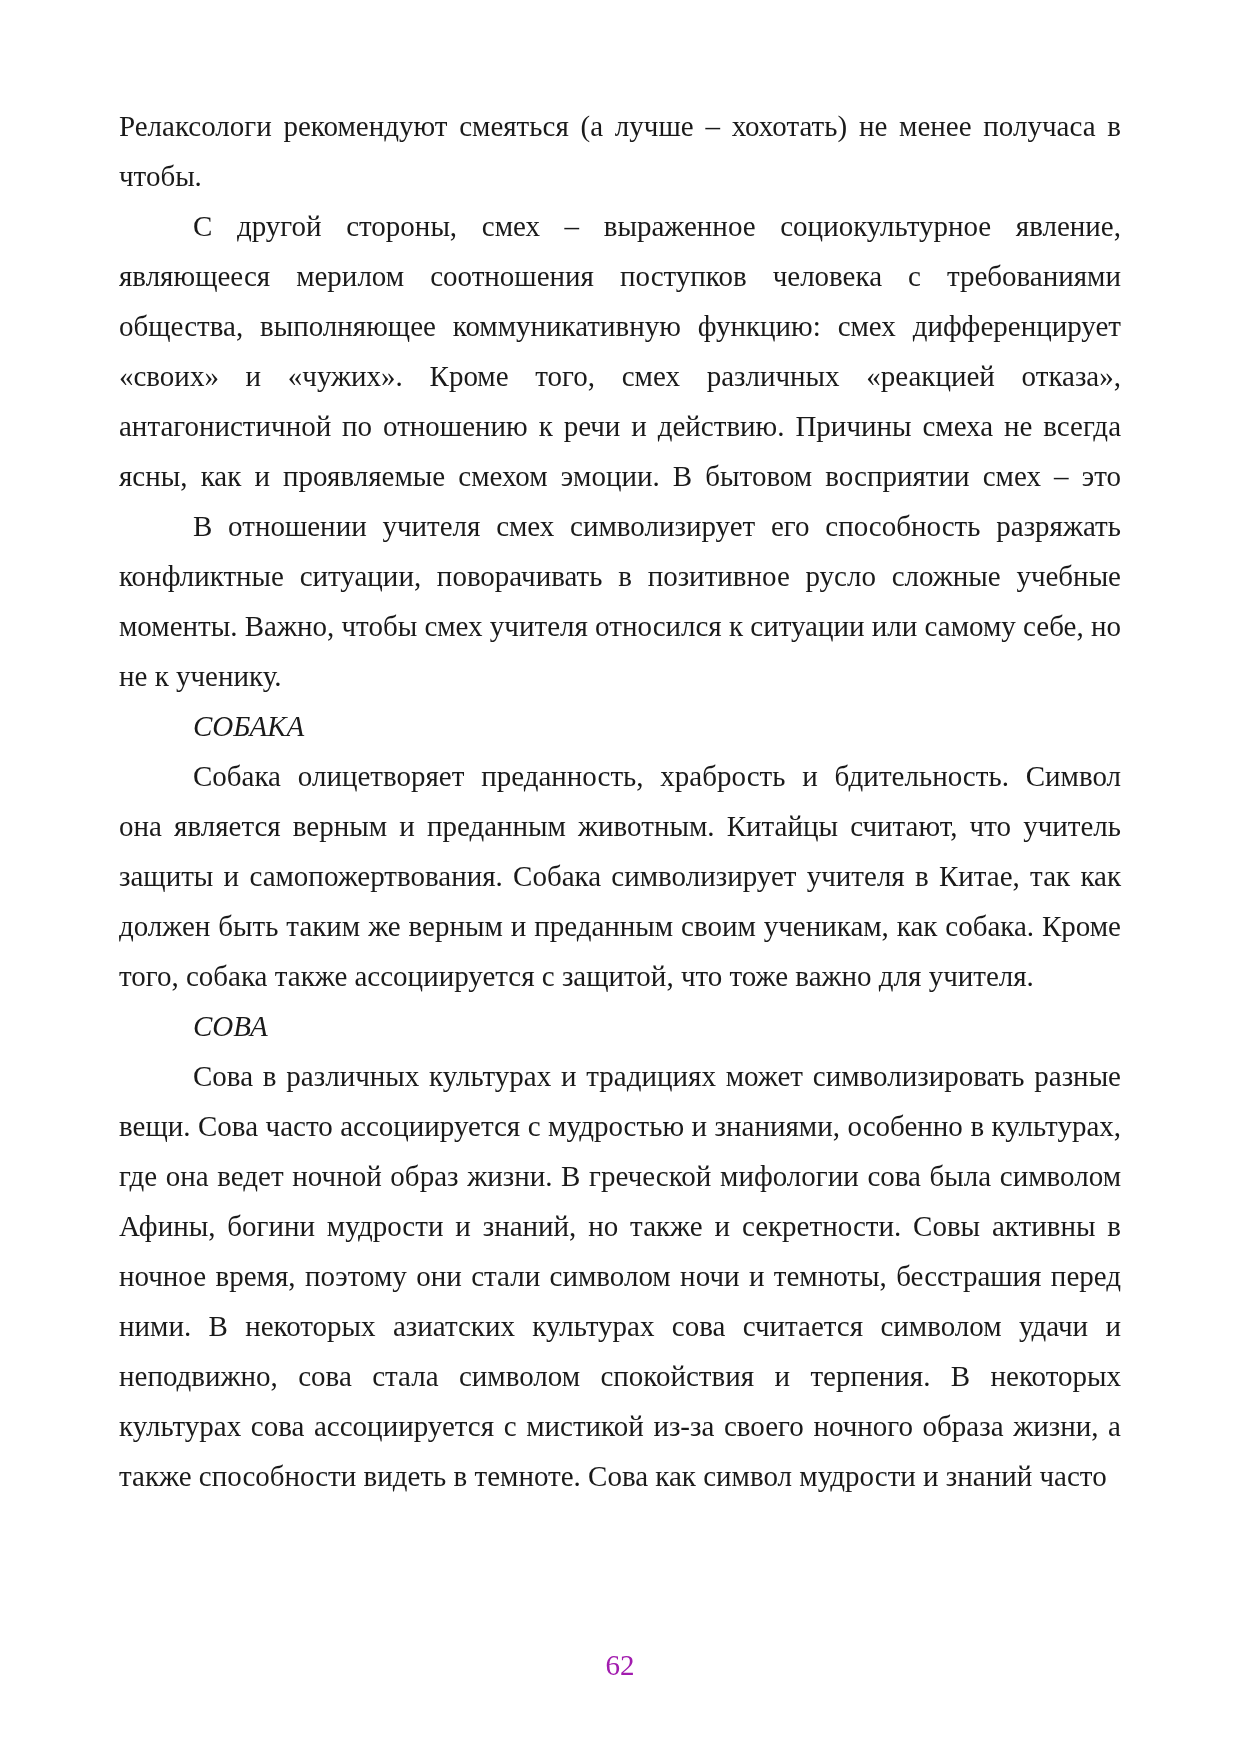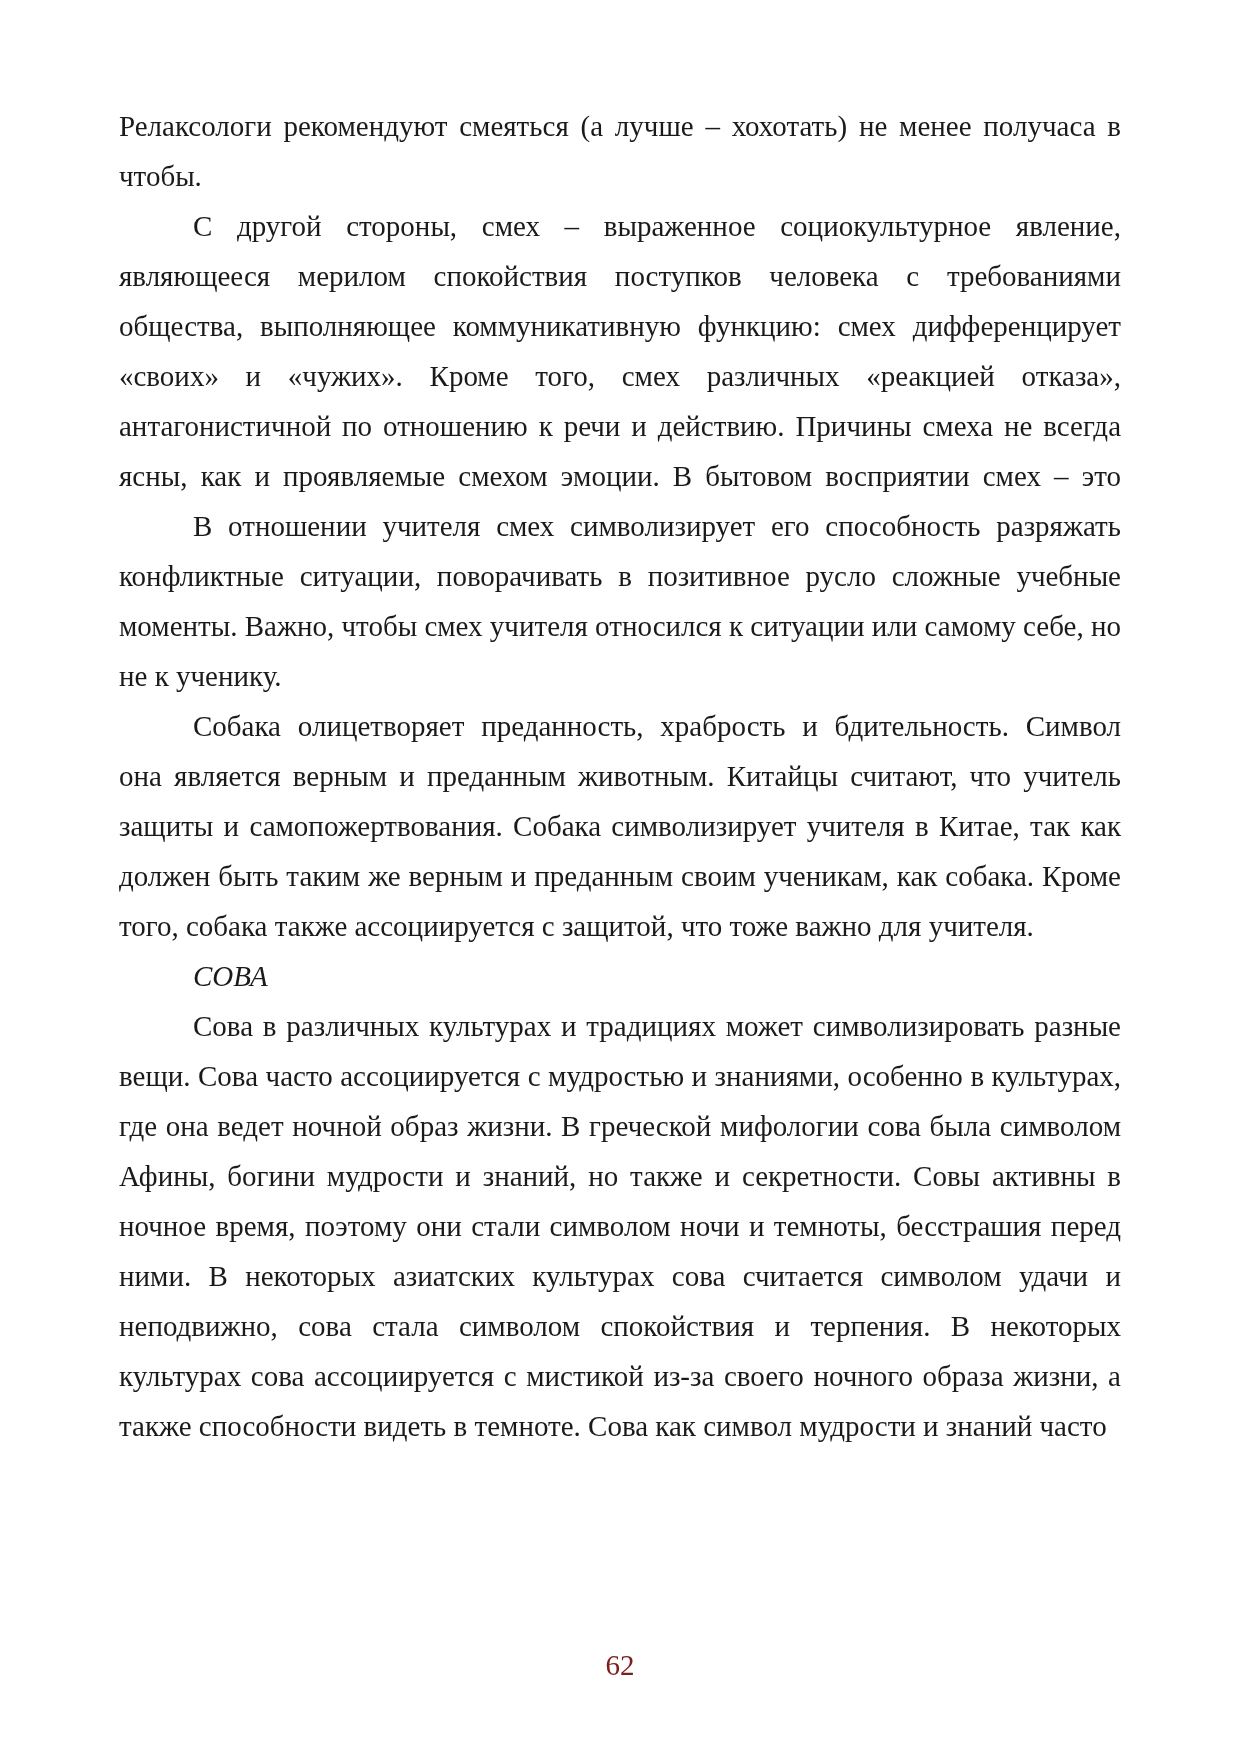--- a/index.html
+++ b/index.html
@@ -44,40 +44,41 @@
     -moz-text-align-last: left;
   }
   .footer {
     position: absolute;
     top: 1640px;
     left: 0;
     width: 100%;
     text-align: center;
     font-size: 29px;
     line-height: 50px;
-    color: #7f1d1d;
+    color: #a21caf;
   }
 </style>
 </head>
 <body>
 
 <div class="page">
   <div class="text-block" id="textBlock">
       <div class="line">Релаксологи рекомендуют смеяться (а лучше – хохотать) не менее получаса в</div>
       <div class="line lastline">чтобы.</div>
       <div class="line indent">С другой стороны, смех – выраженное социокультурное явление,</div>
-      <div class="line">являющееся мерилом спокойствия поступков человека с требованиями</div>
+      <div class="line">являющееся мерилом соотношения поступков человека с требованиями</div>
       <div class="line">общества, выполняющее коммуникативную функцию: смех дифференцирует</div>
       <div class="line">«своих» и «чужих». Кроме того, смех различных «реакцией отказа»,</div>
       <div class="line">антагонистичной по отношению к речи и действию. Причины смеха не всегда</div>
       <div class="line">ясны, как и проявляемые смехом эмоции. В бытовом восприятии смех – это</div>
       <div class="line indent">В отношении учителя смех символизирует его способность разряжать</div>
       <div class="line">конфликтные ситуации, поворачивать в позитивное русло сложные учебные</div>
       <div class="line">моменты. Важно, чтобы смех учителя относился к ситуации или самому себе, но</div>
       <div class="line lastline">не к ученику.</div>
+      <div class="line heading indent lastline">СОБАКА</div>
       <div class="line indent">Собака олицетворяет преданность, храбрость и бдительность. Символ</div>
       <div class="line">она является верным и преданным животным. Китайцы считают, что учитель</div>
       <div class="line">защиты и самопожертвования. Собака символизирует учителя в Китае, так как</div>
       <div class="line">должен быть таким же верным и преданным своим ученикам, как собака. Кроме</div>
       <div class="line lastline">того, собака также ассоциируется с защитой, что тоже важно для учителя.</div>
       <div class="line heading indent lastline">СОВА</div>
       <div class="line indent">Сова в различных культурах и традициях может символизировать разные</div>
       <div class="line">вещи. Сова часто ассоциируется с мудростью и знаниями, особенно в культурах,</div>
       <div class="line">где она ведет ночной образ жизни. В греческой мифологии сова была символом</div>
       <div class="line">Афины, богини мудрости и знаний, но также и секретности. Совы активны в</div>

